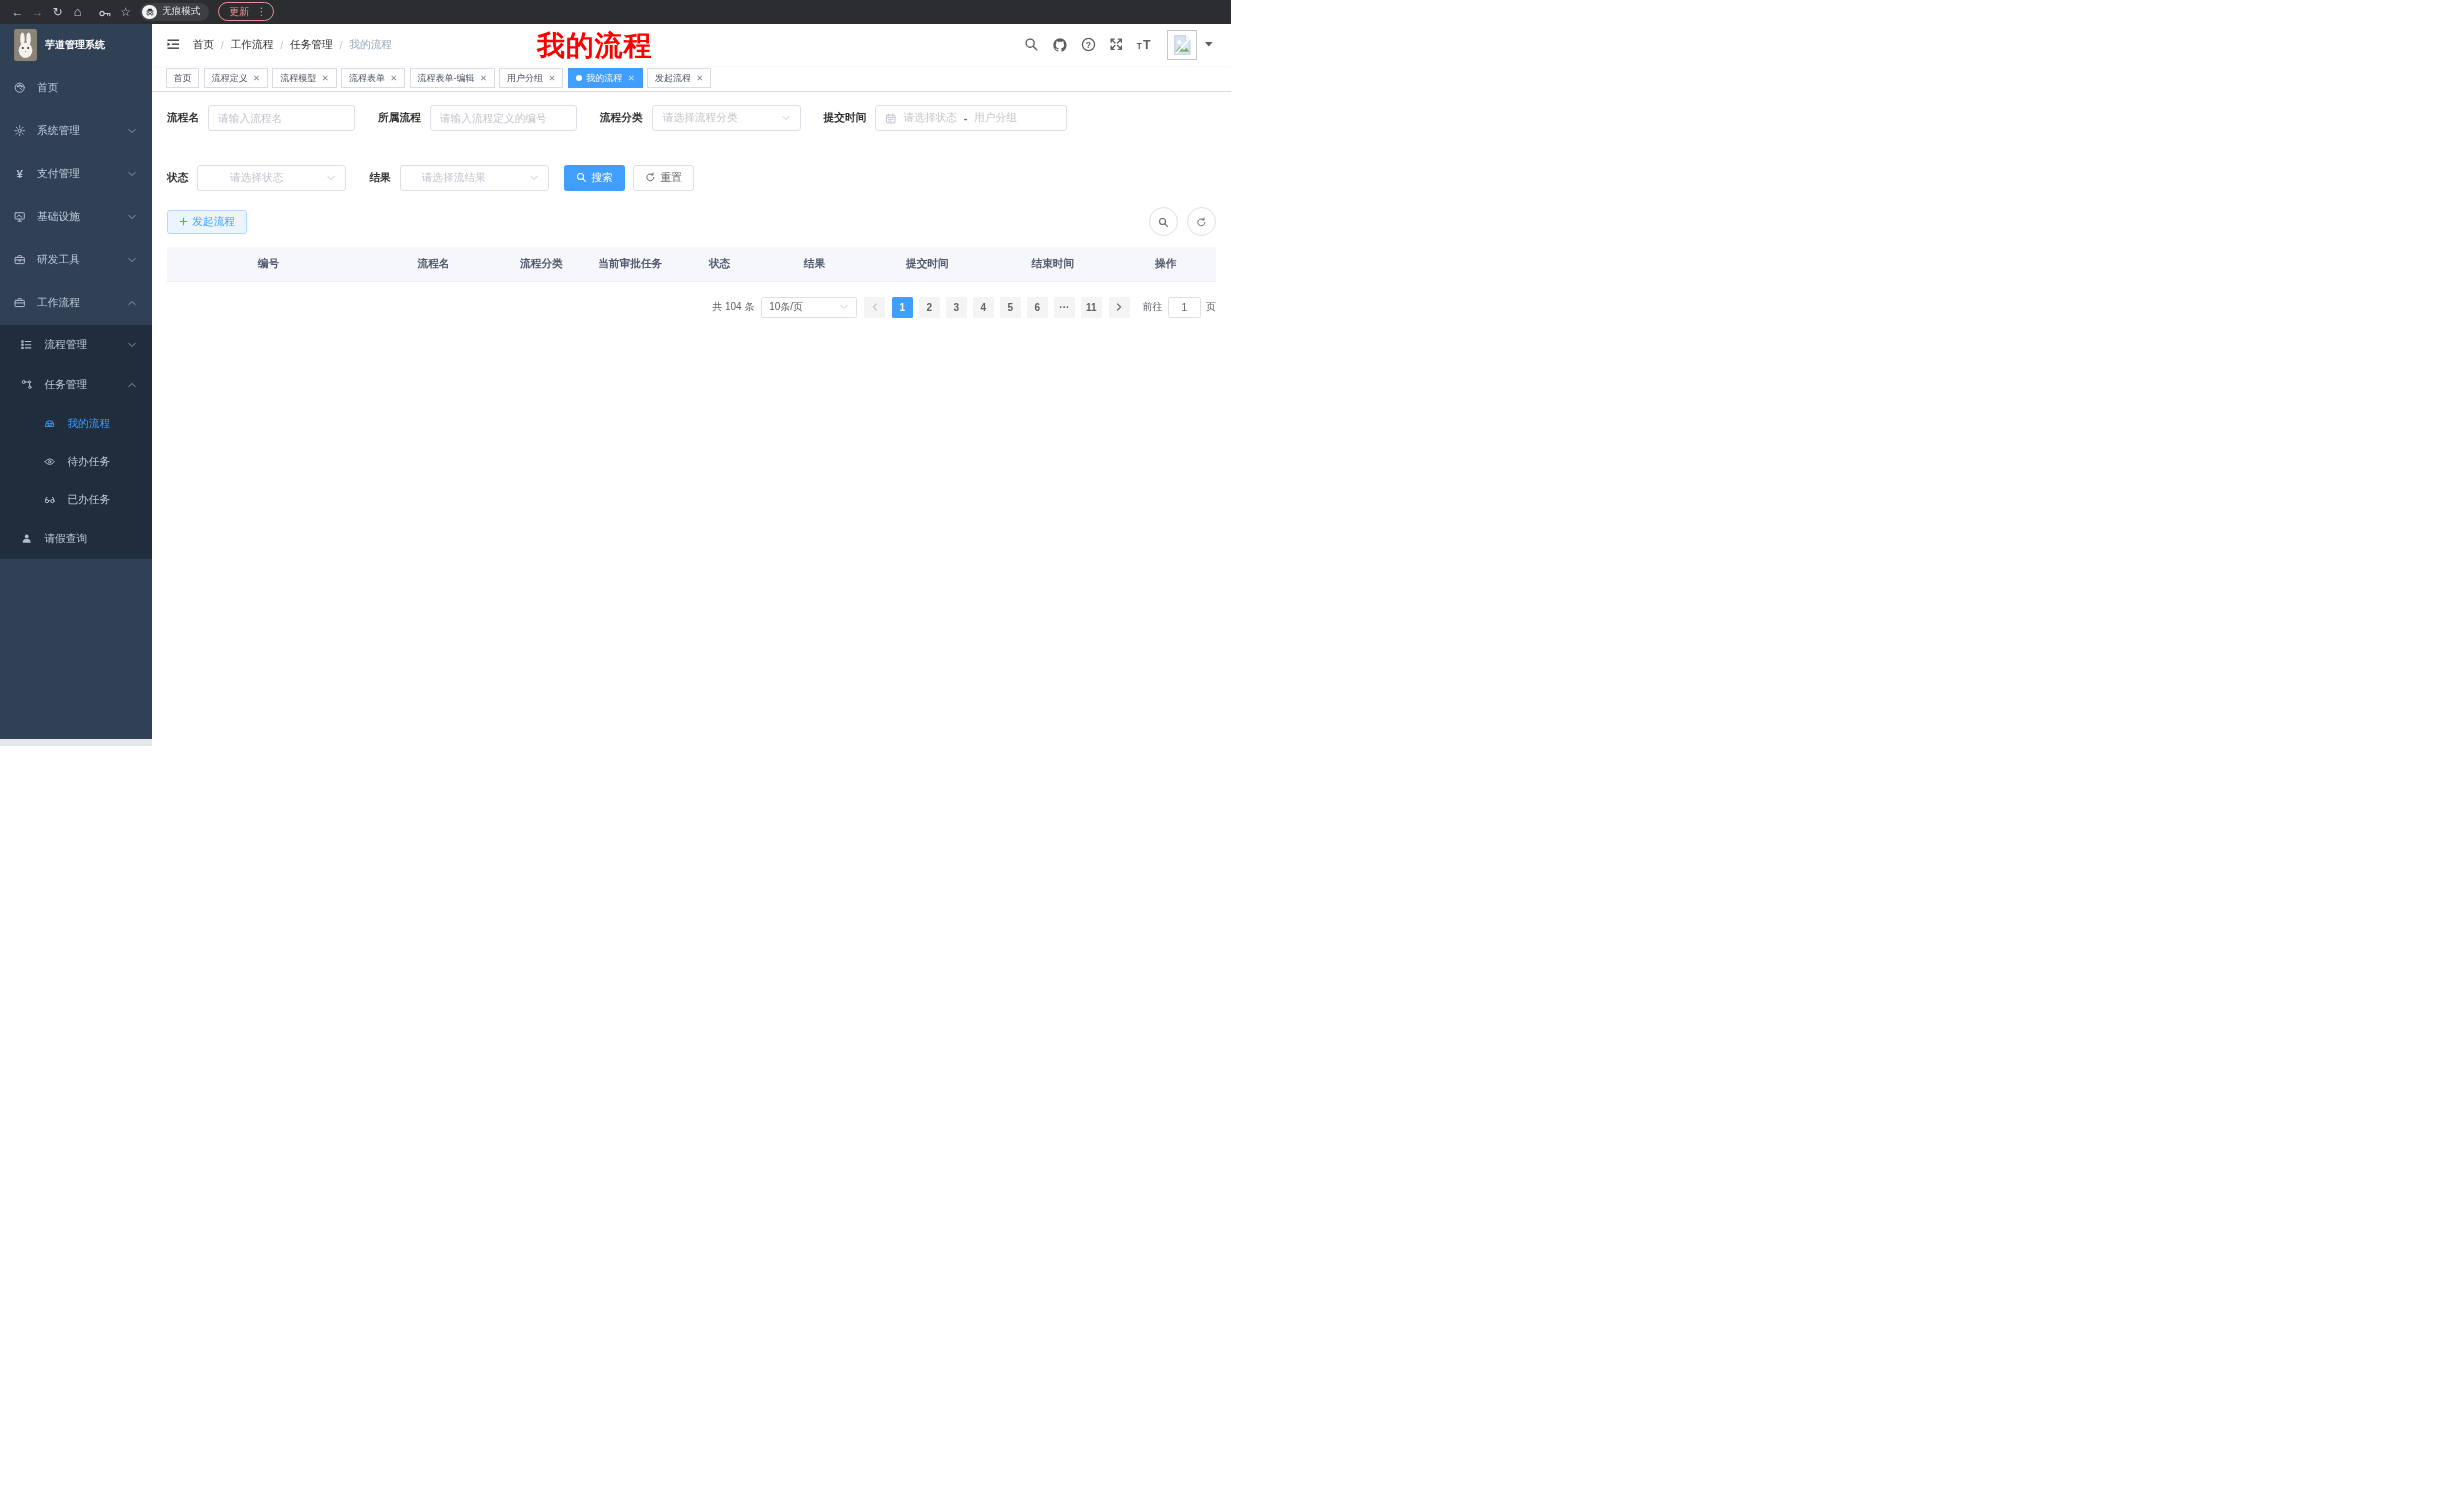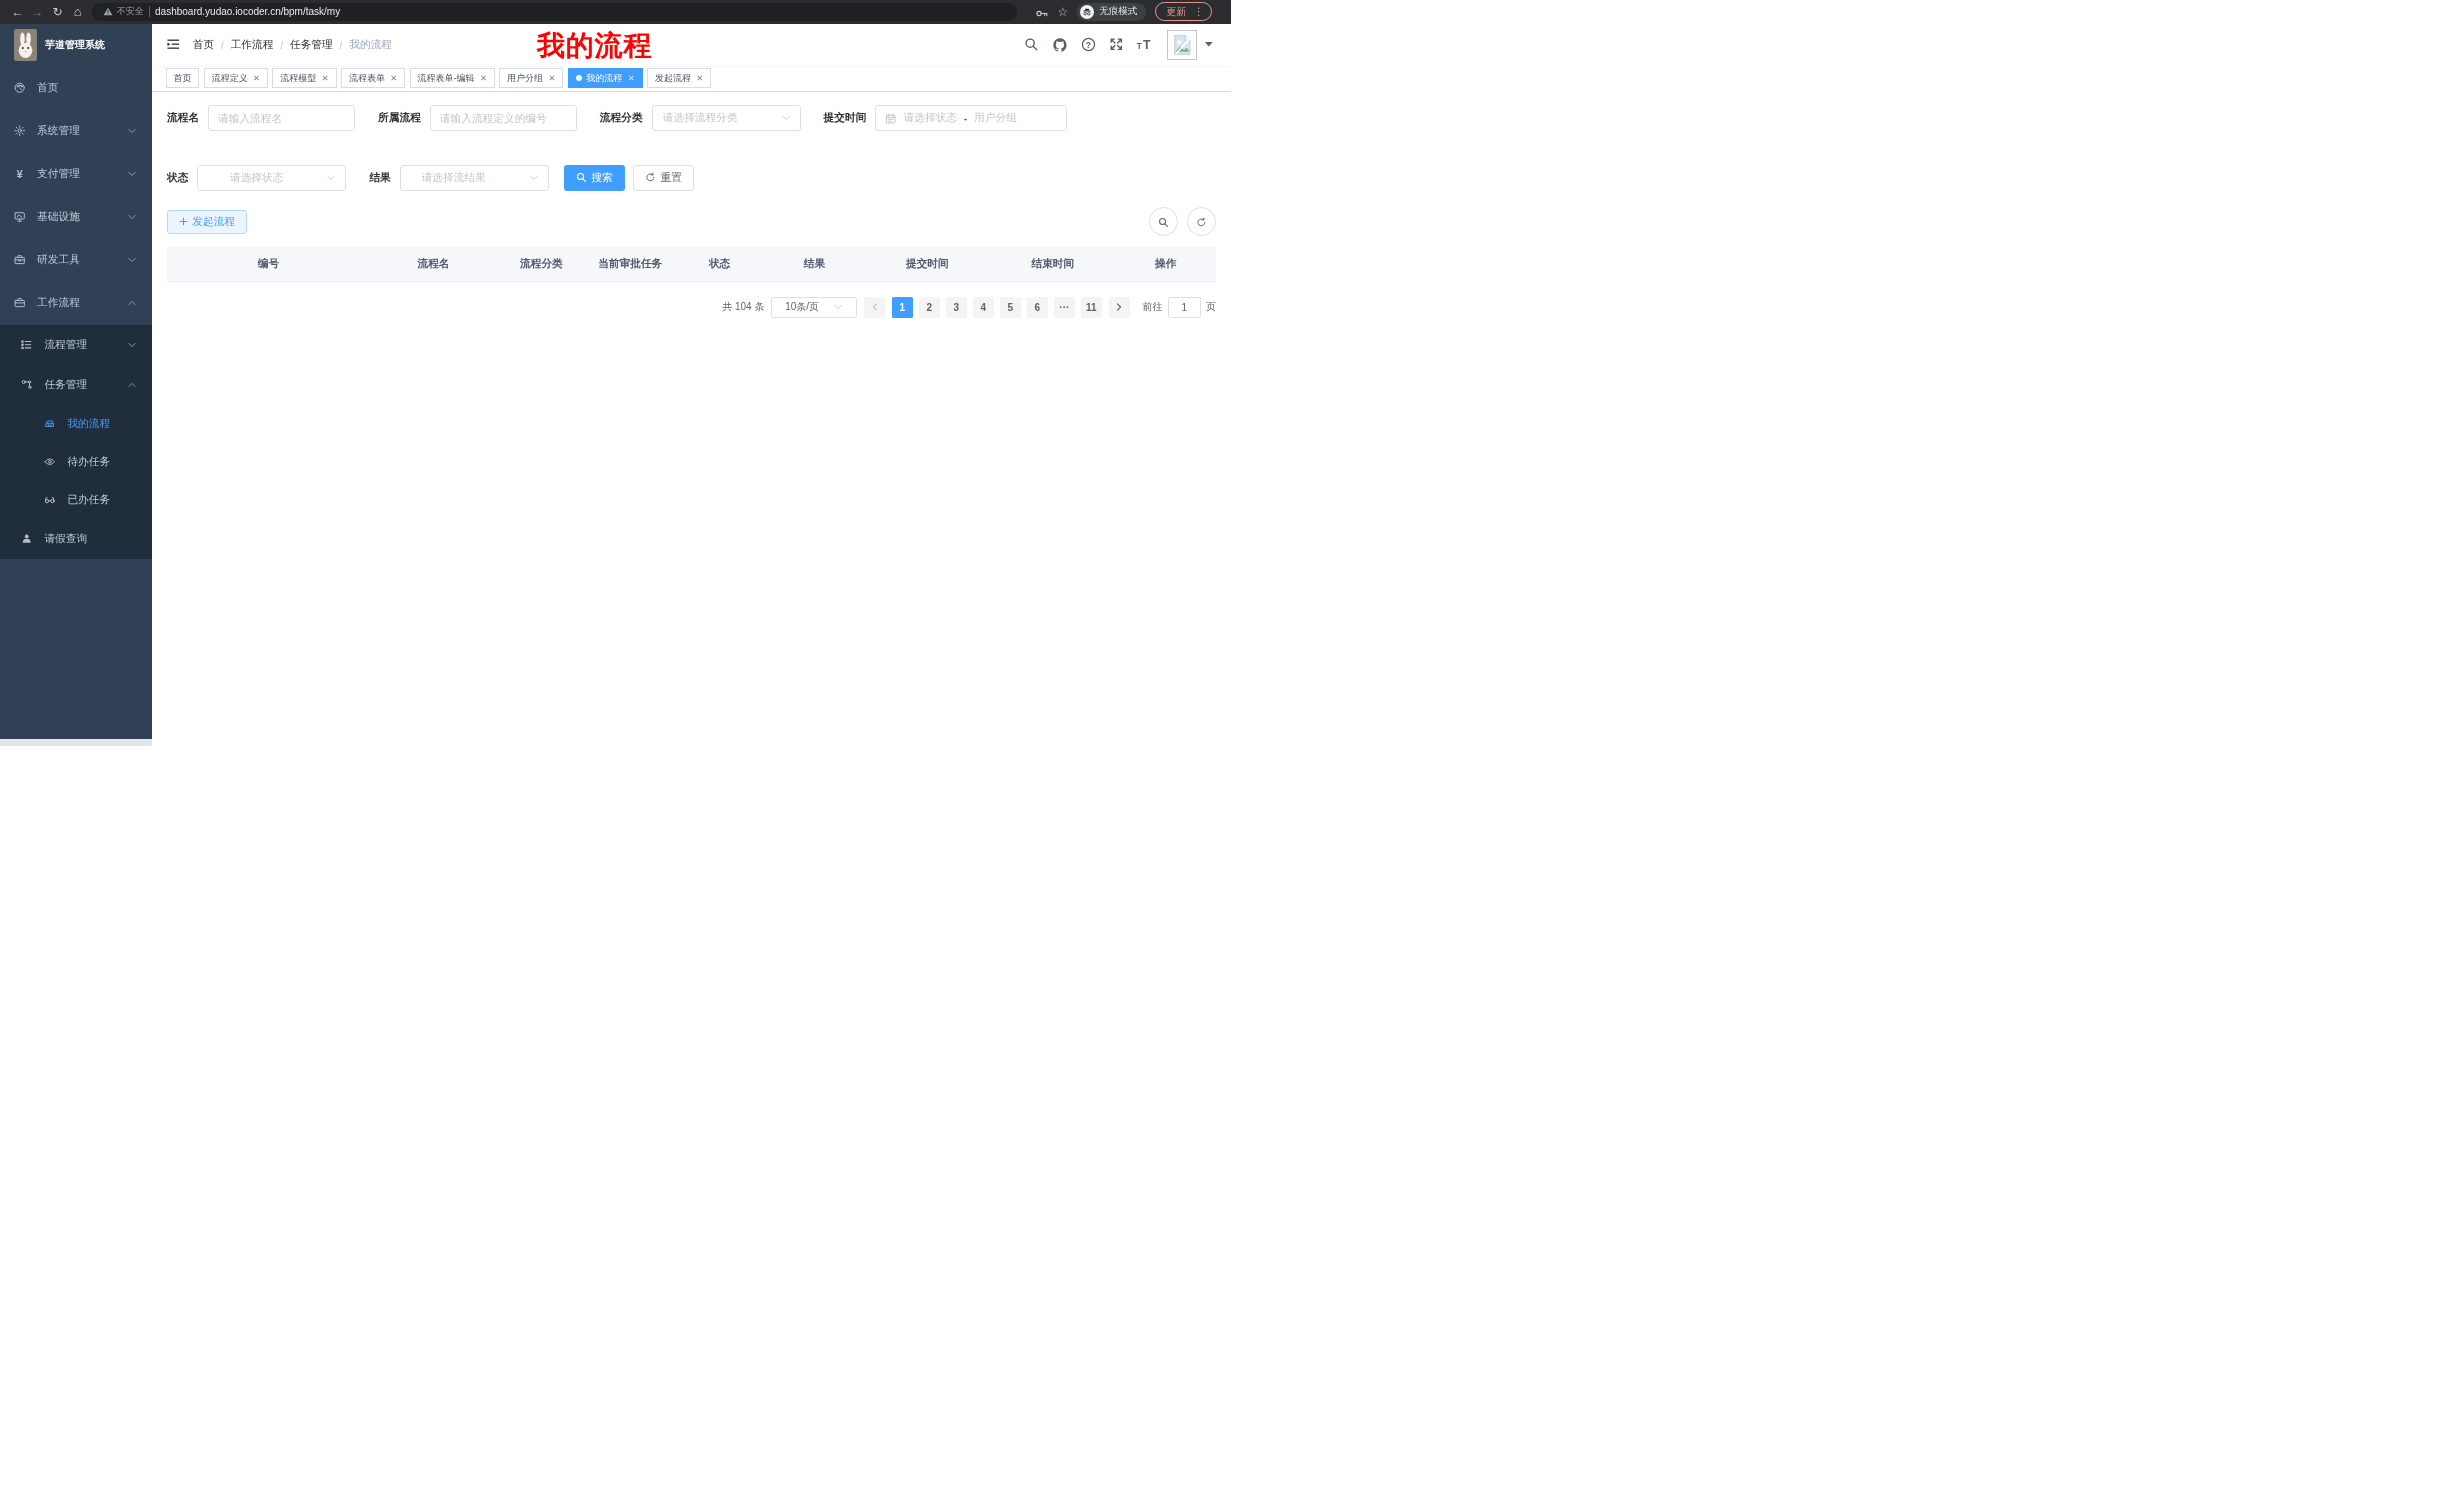--- a/index.html
+++ b/index.html
@@ -78,53 +78,39 @@
   .btn-default{background:#fff;border-color:#dcdfe6;color:#606266;margin-left:7.6px;}
   .toolbar-row{display:flex;align-items:center;margin:16.7px 0 10.7px;}
   .btn-plain{height:24px;background:#ecf5ff;border:0.8px solid #b3d8ff;color:#409eff;border-radius:3px;display:inline-flex;align-items:center;gap:4.6px;padding:0 10.7px;font-size:10.7px;cursor:pointer;}
   .toolbar-right{margin-left:auto;display:flex;align-items:center;}
   .circle-btn{width:29px;height:29px;border-radius:50%;border:0.8px solid #dcdfe6;background:#fff;color:#606266;display:flex;align-items:center;justify-content:center;margin-left:9px;cursor:pointer;}
 
   table{width:100%;border-collapse:collapse;table-layout:fixed;}
   thead th{height:34px;background:#f6f7fa;color:#515a6e;font-weight:700;font-size:10.7px;border-bottom:0.8px solid #ebeef5;text-align:center;}
 
   .pagination{display:flex;align-items:center;justify-content:flex-end;margin-top:15px;gap:6.8px;color:#606266;font-size:10px;}
-  .pg-size{width:86px;height:21px;border:0.8px solid #dcdfe6;border-radius:2.3px;background:#fff;display:flex;align-items:center;justify-content:space-between;padding:0 13px;cursor:pointer;color:#606266;}
+  .pg-size{width:96px;height:21px;border:0.8px solid #dcdfe6;border-radius:2.3px;background:#fff;display:flex;align-items:center;justify-content:space-between;padding:0 7px;cursor:pointer;color:#606266;}
   .pg-size .chev{color:#c0c4cc;}
   .pg-btn,.pg-num{min-width:21px;height:21px;border-radius:1.5px;background:#f4f4f5;display:inline-flex;align-items:center;justify-content:center;font-weight:700;color:#606266;cursor:pointer;padding:0 3px;}
   .pg-btn.dim{color:#c0c4cc;cursor:default;}
   .pg-num.active{background:#409eff;color:#fff;}
   .pg-pages{display:flex;gap:6px;}
   .pg-goto{display:flex;align-items:center;gap:5.3px;margin-left:6px;}
   .pg-goto input{width:33px;height:21px;border:0.8px solid #dcdfe6;border-radius:2.3px;text-align:center;font-size:10px;color:#606266;outline:none;}
 </style>
 </head>
 <body>
 
 <div class="chrome">
   <span class="nav-ic">←</span>
   <span class="nav-ic dim">→</span>
   <span class="nav-ic">↻</span>
   <span class="nav-ic">
       <span style="font-size:13px">⌂</span>
     </span>
-  <div class="omnibox">
-    <span class="omni-warn">
-      <span class="icn">
-          <svg width="10" height="9" viewBox="0 0 16 14">
-            <path d="M8 1L15 13H1z" fill="#9aa0a6"></path>
-            <rect x="7.3" y="5" width="1.4" height="4" fill="#202124"></rect>
-            <rect x="7.3" y="10.2" width="1.4" height="1.4" fill="#202124"></rect>
-          </svg>
-        </span>
-      <span>不安全</span>
-    </span>
-    <span class="omni-sep"></span>
-    <span class="omni-url">dashboard.yudao.iocoder.cn/bpm/task/my</span>
-  </div>
   <div class="chrome-right">
     <span class="c-ic">
         <svg width="13" height="13" viewBox="0 0 16 16" fill="none" stroke="currentColor" stroke-width="1.4" stroke-linecap="round" stroke-linejoin="round">
           <circle cx="5" cy="10.5" r="2.6"></circle>
           <path d="M7.6 10.5h7M14.6 10.5v2.6M11.8 10.5v2"></path>
         </svg>
       </span>
     <span class="c-ic">
         <span style="font-size:12px">☆</span>
       </span>

